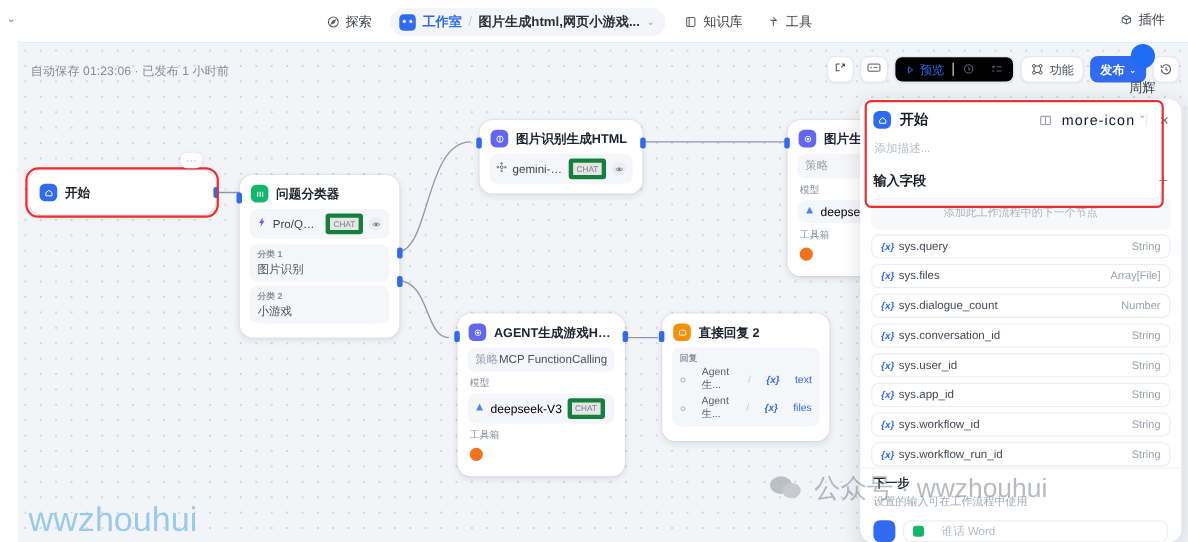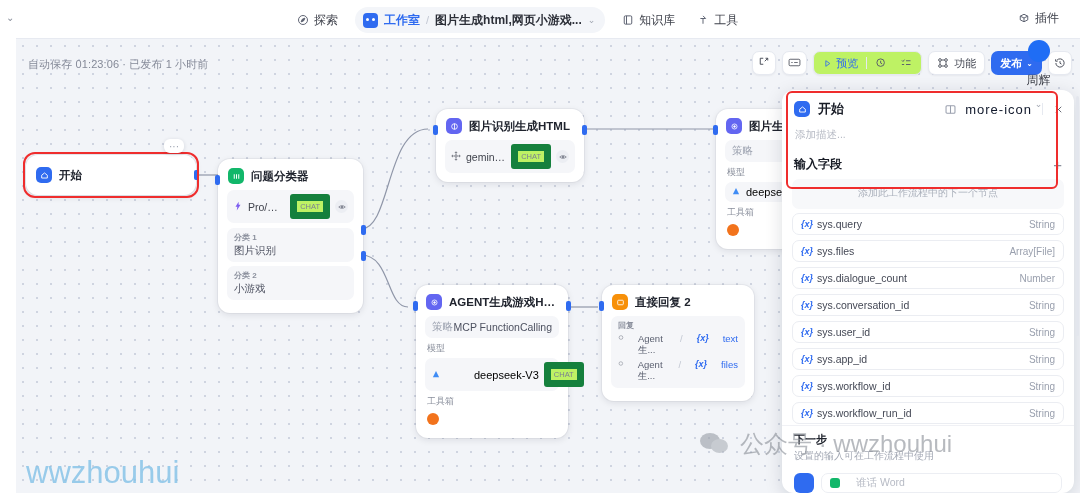--- a/index.html
+++ b/index.html
@@ -51,21 +51,21 @@
     letter-spacing:.1px;
   }
 
   
   .toolbar { position:absolute; top: 51px; right: 8px; display:flex; align-items:center; gap: 6px; z-index: 30; }
   .tbtn {
     height:24px; min-width:24px; background:#fff; border:1px solid #e6e9f0; border-radius:7px;
     display:flex; align-items:center; justify-content:center; gap:4px; padding: 0 5px;
     font-size:11px; color:#4a4e59; box-shadow: 0 1px 2px rgba(16,24,40,.05);
   }
-  .tgroup { display:flex; align-items:center; background:#bef264; border:1px solid #e6e9f0; border-radius:7px;
+  .tgroup { display:flex; align-items:center; background:#000000; border:1px solid #e6e9f0; border-radius:7px;
             height:24px; padding: 0 4px; gap: 3px; box-shadow: 0 1px 2px rgba(16,24,40,.05); }
   .tgroup .seg { display:flex; align-items:center; gap:4px; padding: 0 5px; font-size:11px; color:#2f6bf0; }
   .tgroup .divider { width:1px; height:12px; background:#e6e9f0; }
   .tgroup .seg.plain { color:#5a5f6b; }
   .tpublish {
     height:24px; background:#2f6bf0; color:#fff; border-radius:7px; display:flex; align-items:center;
     gap:4px; padding: 0 9px; font-size:11px; font-weight:600;
   }
 
   
@@ -77,35 +77,35 @@
   .node-head { display:flex; align-items:center; gap:7px; padding: 9px 10px 6px 10px; }
   .node-ic { width:16px; height:16px; border-radius:5px; display:flex; align-items:center; justify-content:center;
              color:#fff; font-size:9px; flex:none; }
   .node-title { font-size:11.5px; font-weight:700; color:#20242e; white-space:nowrap; overflow:hidden; text-overflow:ellipsis; }
   .node-body { padding: 0 9px 9px 9px; }
   .chiprow {
     display:flex; align-items:center; gap:5px; background:#f5f6f9; border-radius:7px; padding: 4px 6px;
     margin-bottom: 5px;
   }
   .chiprow .mname { font-size:10.5px; color:#40434d; white-space:nowrap; overflow:hidden; text-overflow:ellipsis; flex:1; }
-  .tag-chat { font-size:7.5px; color:#7b8092; border:7px solid #15803d; border-radius:3px; padding:1px 3px; background:#bef264;text-align:right;}
+  .tag-chat { font-size:7.5px; color:#7b8092; border:4px solid #15803d; border-radius:3px; padding:1px 3px; background:#e5e5e5;text-align:right;}
   .eye { width:13px; height:13px; border-radius:50%; background:#eceef3; display:flex; align-items:center; justify-content:center; }
   .sect { background:#f5f6f9; border-radius:7px; padding: 4px 7px; margin-bottom: 4px; }
   .sect-label { font-size:8px; color:#8a8f9c; font-weight:700; margin-bottom:1px; }
   .sect-val { font-size:10.5px; color:#4d5160; }
   .lbl-small { font-size:9px; color:#8a8f9c; margin: 4px 2px 3px; }
   .model-line { display:flex; align-items:center; gap:5px; background:#f5f6f9; border-radius:7px; padding:4px 6px; }
   .tool-dot { width:12px; height:12px; border-radius:50%; background:#f2731c; margin: 2px; display:inline-block; }
   .port { position:absolute; width:5px; height:10px; background:#2f6bf0; border-radius:2px; }
   .dots-menu {
     position:absolute; background:#fff; border-radius:6px; width:20px; height:14px;
     display:flex; align-items:center; justify-content:center; color:#9aa0ae; font-size:10px;
     box-shadow:0 1px 4px rgba(16,24,40,.14);
   }
-  .varline { display:flex; gap:14px; font-size:9.5px; color:#5b6070; padding:1px 0; }
+  .varline { display:flex; align-items:center; gap:14px; font-size:9.5px; color:#5b6070; padding:1px 0; }
   .var-x { color:#2f6bf0; font-weight:700; font-size:9px; font-style:italic; }
   .sel-ring { position:absolute; border: 2px solid #ef2d2d; border-radius:12px; pointer-events:none; }
 
   svg.wires { position:absolute; inset:0; width:100%; height:100%; pointer-events:none; }
 
   
   .panel {
     position:absolute; top: 90px; right: 6px; width: 292px; height: 403px;
     background:#fff; border-radius:12px; box-shadow: 0 4px 18px rgba(16,24,40,.14); z-index: 25;
     display:flex; flex-direction:column; overflow:hidden;
@@ -366,21 +366,21 @@
           <span class="sect-val" style="color:#9aa0ae;">策略</span>
           <span class="sect-val">MCP FunctionCalling</span>
         </div>
         <div class="lbl-small">模型</div>
         <div class="model-line">
           <span>
             <svg width="10" height="10" viewBox="0 0 16 16" fill="#3f8cf5">
                 <path d="M8 3 L13 13 H3 Z"></path>
               </svg>
           </span>
-          <span class="mname" style="flex:none;margin-left:28px;">deepseek-V3</span>
+          <span class="mname" style="flex:none;">deepseek-V3</span>
           <span class="tag-chat">CHAT</span>
         </div>
         <div class="lbl-small">工具箱</div>
         <span class="tool-dot"></span>
       </div>
       <div class="port" style="left:-3px; top:16px;"></div>
       <div class="port" style="right:-3px; top:16px;"></div>
     </div>
 
     <div class="node" style="left:586px; top:246px; width:152px;">

